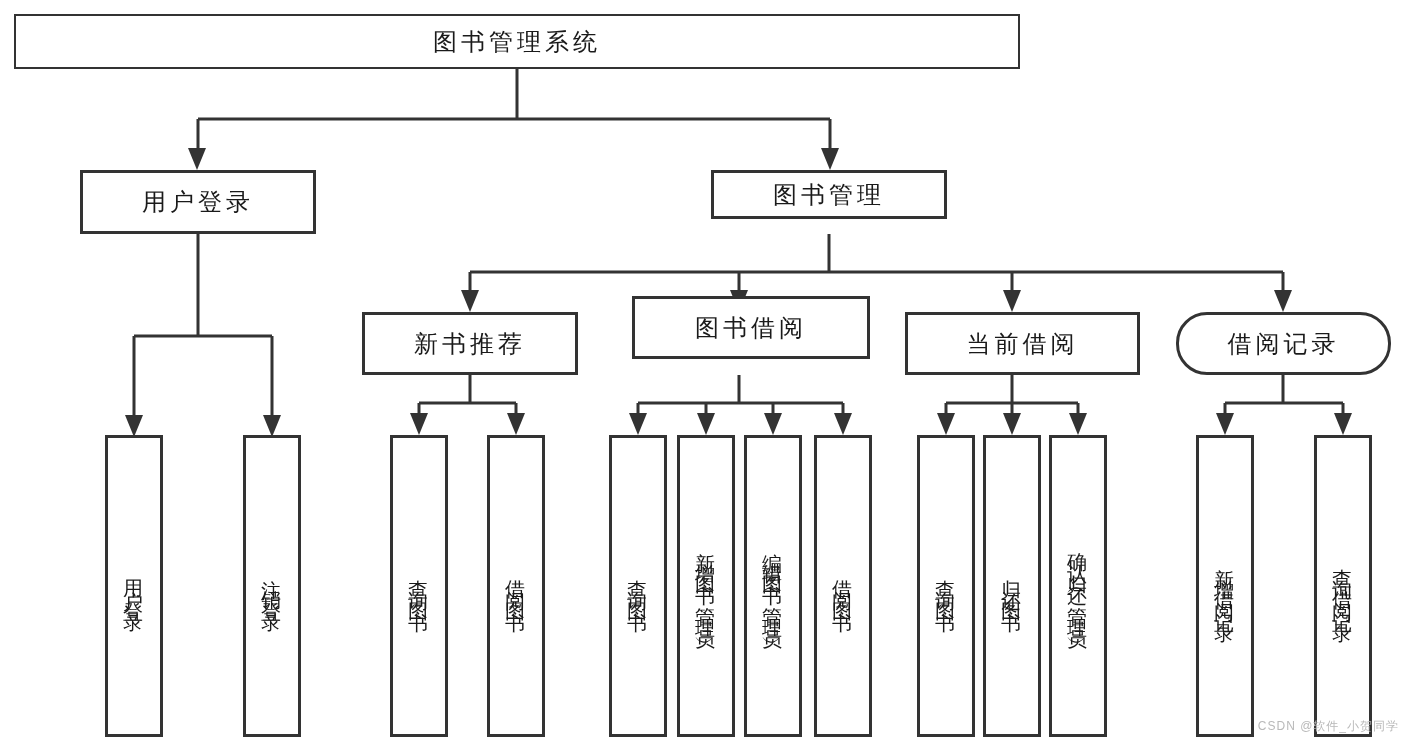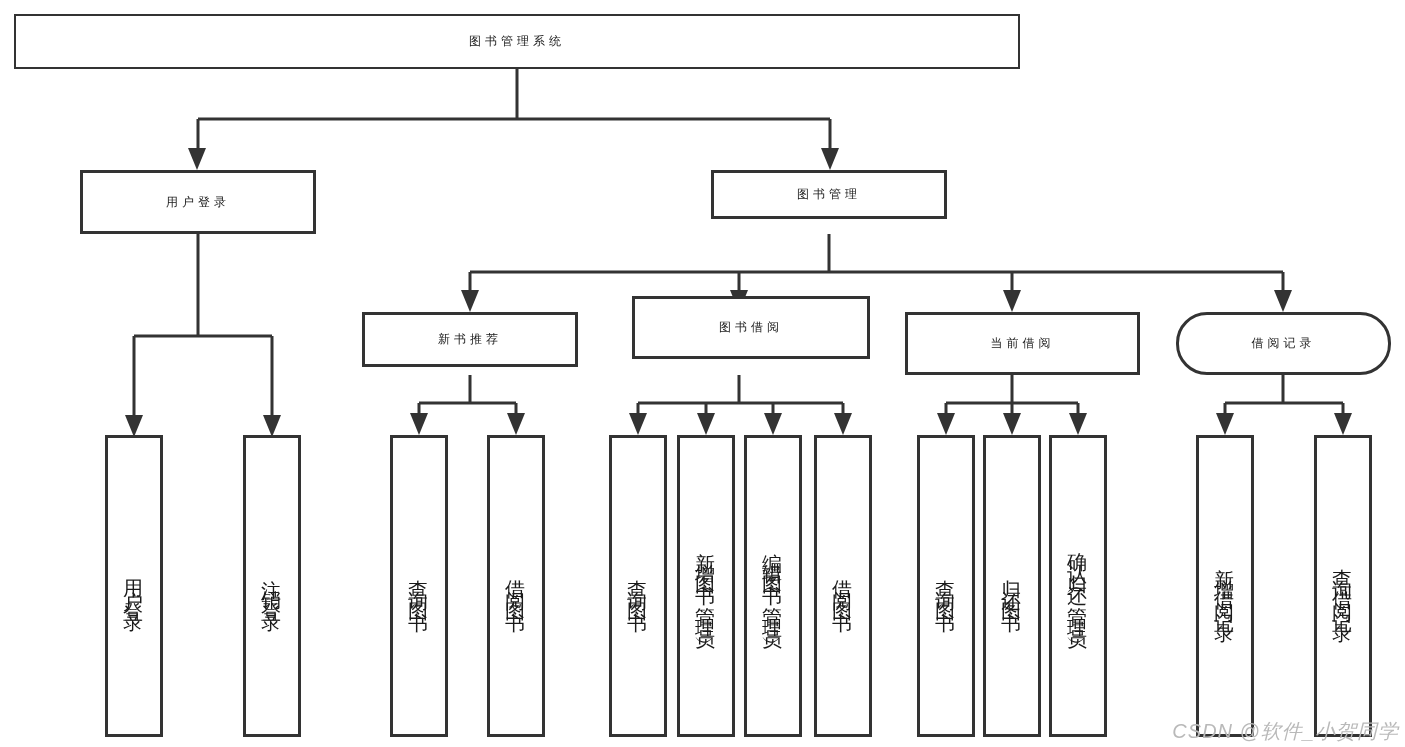--- a/index.html
+++ b/index.html
@@ -19,41 +19,40 @@
     pointer-events: none;
   }
   .box {
     position: absolute;
     background: #ffffff;
     border: 3px solid #333333;
     box-sizing: border-box;
     display: flex;
     align-items: center;
     justify-content: center;
-    font-size: 12px;
+    font-size: 24px;
     letter-spacing: 4px;
     color: #1a1a1a;
     white-space: nowrap;
   }
   .box.root { border-width: 2px; }
   .box.vbox {
     writing-mode: vertical-rl;
     font-size: 20px;
     letter-spacing: 11px;
     white-space: normal;
   }
   .watermark {
     position: absolute;
     right: 6px;
-    bottom: 2px;
-    font-size: 20px;
+    bottom: 12px;
+    font-size: 12px;
     letter-spacing: 1px;
     color: #b9b9b9;
     white-space: nowrap;
-    font-style: italic;
   }
 </style>
 </head>
 <body>
 
 <div class="stage">
 
   <svg class="connectors" viewBox="0 0 1405 747" xmlns="http://www.w3.org/2000/svg">
 
     <g stroke="#333333" stroke-width="3" fill="none">
@@ -105,21 +104,21 @@
       <polygon points="1225,435 1216,413 1234,413"></polygon>
       <polygon points="1343,435 1334,413 1352,413"></polygon>
     </g>
   </svg>
 
   <div class="box root" style="left:14px; top:14px; width:1006px; height:55px;">图书管理系统</div>
 
   <div class="box" style="left:80px; top:170px; width:236px; height:64px;">用户登录</div>
   <div class="box" style="left:711px; top:170px; width:236px; height:49px;">图书管理</div>
 
-  <div class="box" style="left:362px; top:312px; width:216px; height:55px;">新书推荐</div>
+  <div class="box" style="left:362px; top:312px; width:216px; height:63px;">新书推荐</div>
   <div class="box" style="left:632px; top:296px; width:238px; height:63px;">图书借阅</div>
   <div class="box" style="left:905px; top:312px; width:235px; height:63px;">当前借阅</div>
   <div class="box" style="left:1176px; top:312px; width:215px; height:63px;border-radius:31px;">借阅记录</div>
 
   <div class="box vbox" style="left:105px; top:435px; width:58px; height:302px;">用户登录</div>
   <div class="box vbox" style="left:243px; top:435px; width:58px; height:302px;">注销登录</div>
 
   <div class="box vbox" style="left:390px; top:435px; width:58px; height:302px;">查询图书</div>
   <div class="box vbox" style="left:487px; top:435px; width:58px; height:302px;">借阅图书</div>
 

